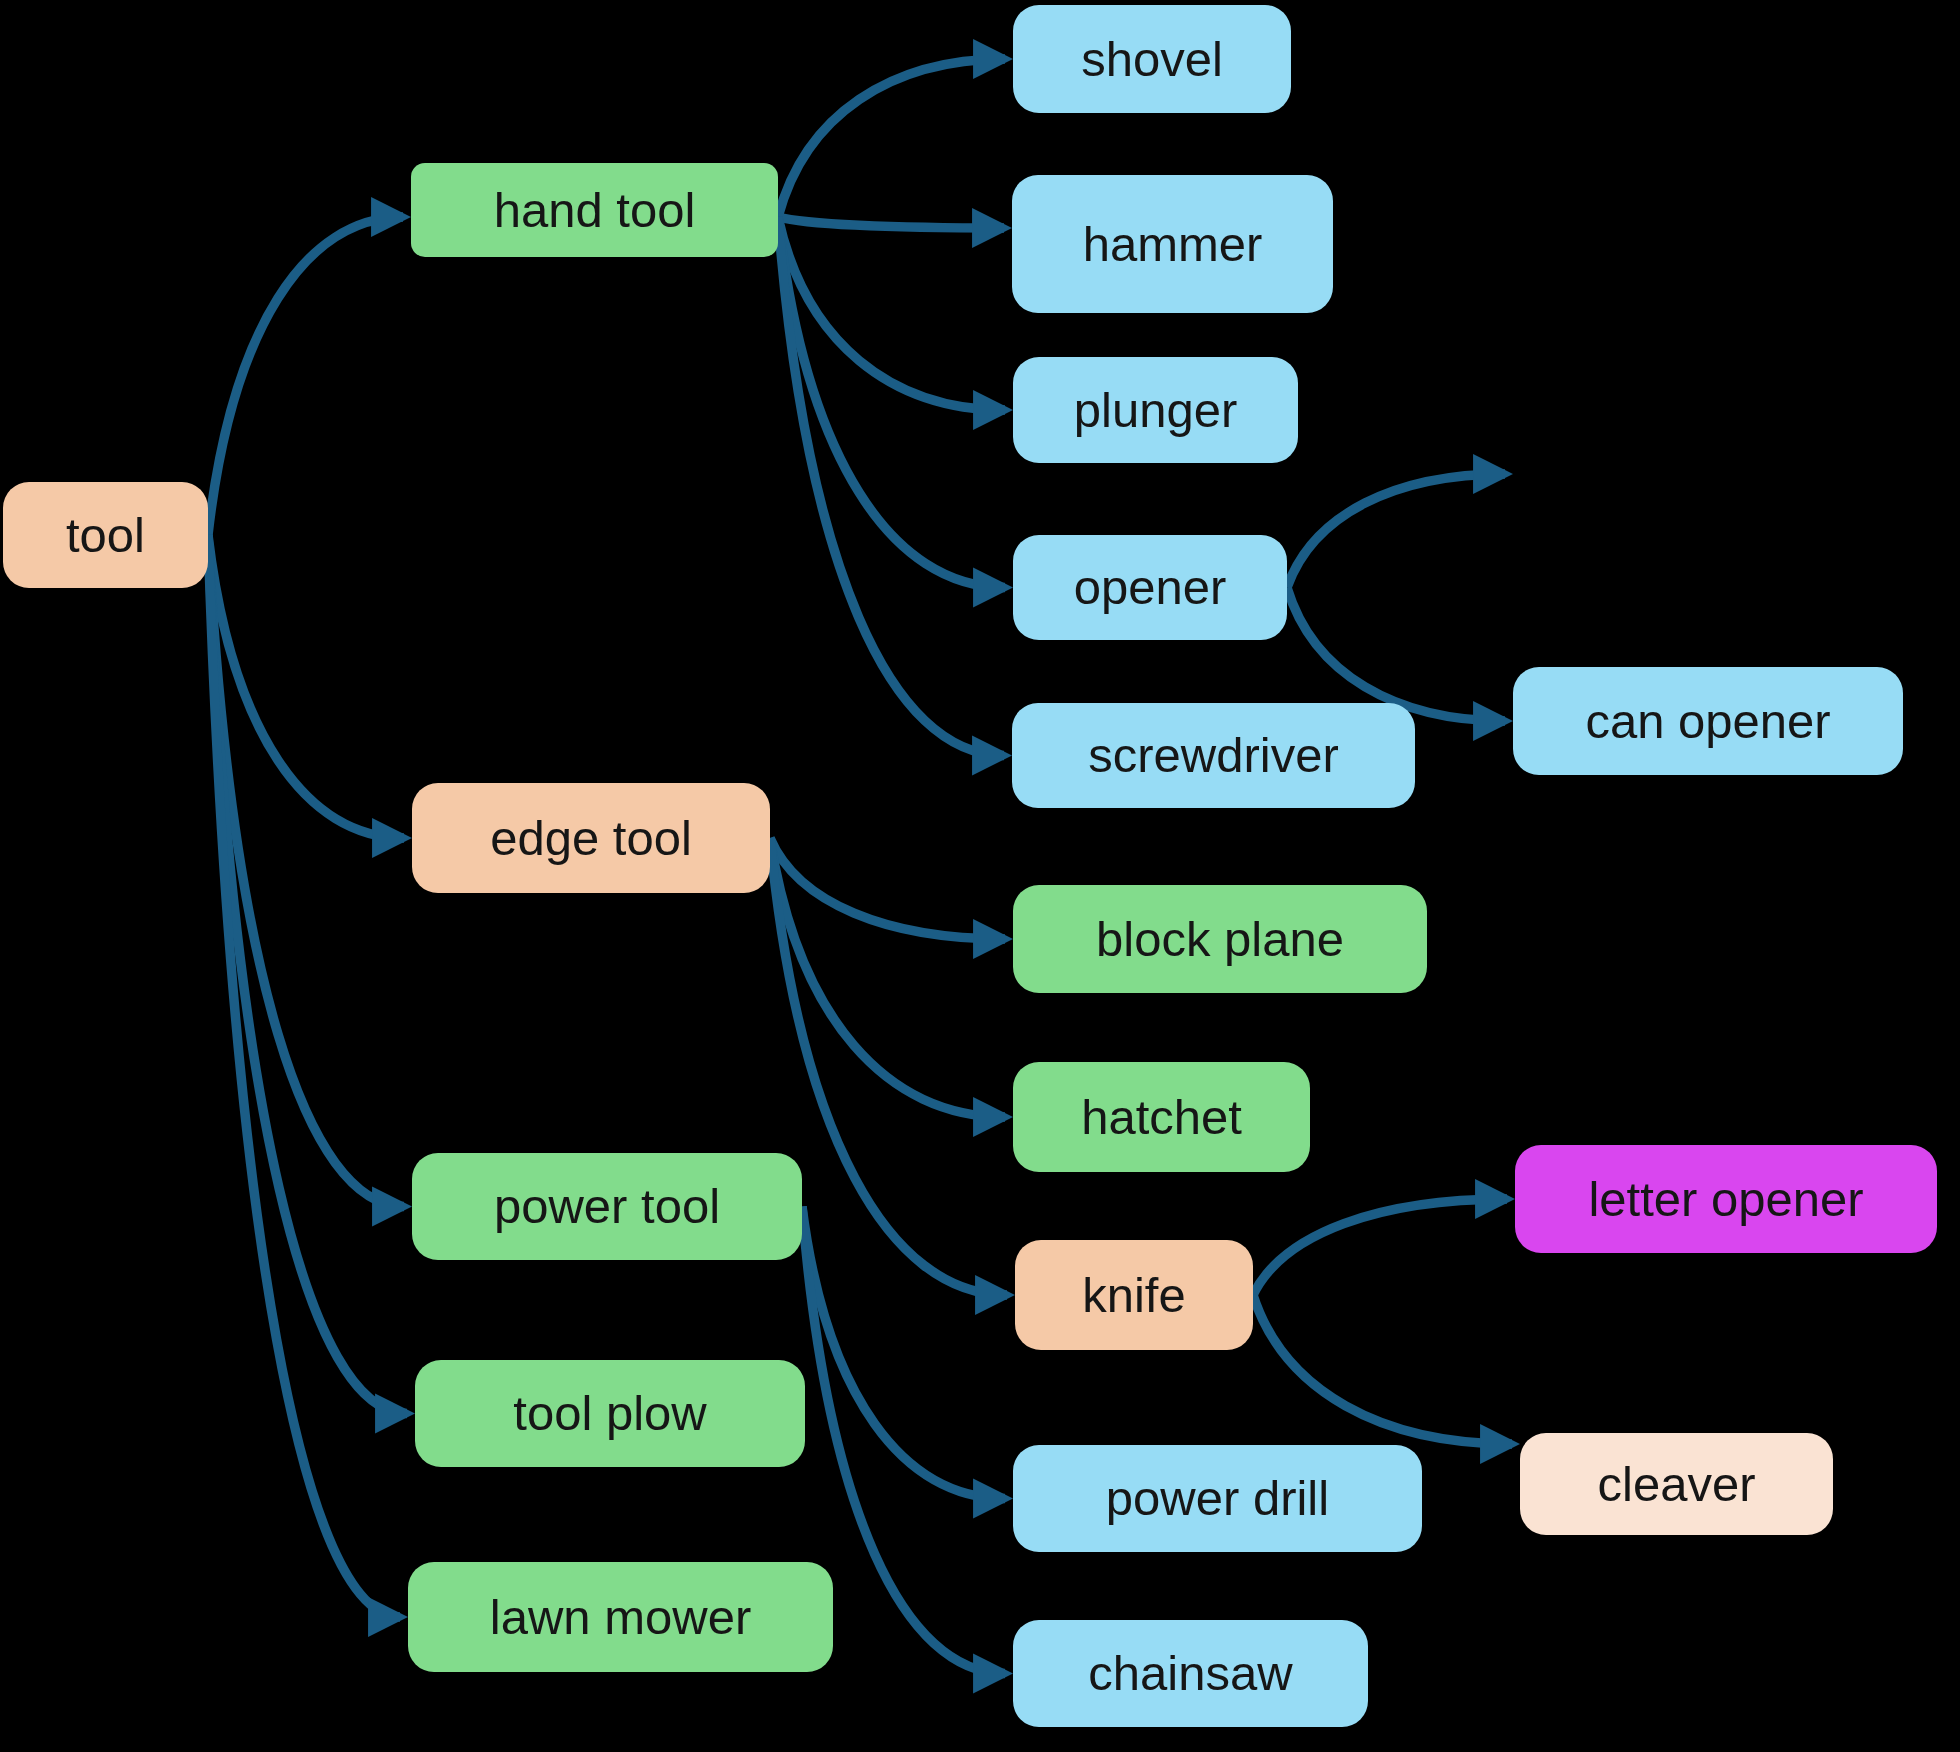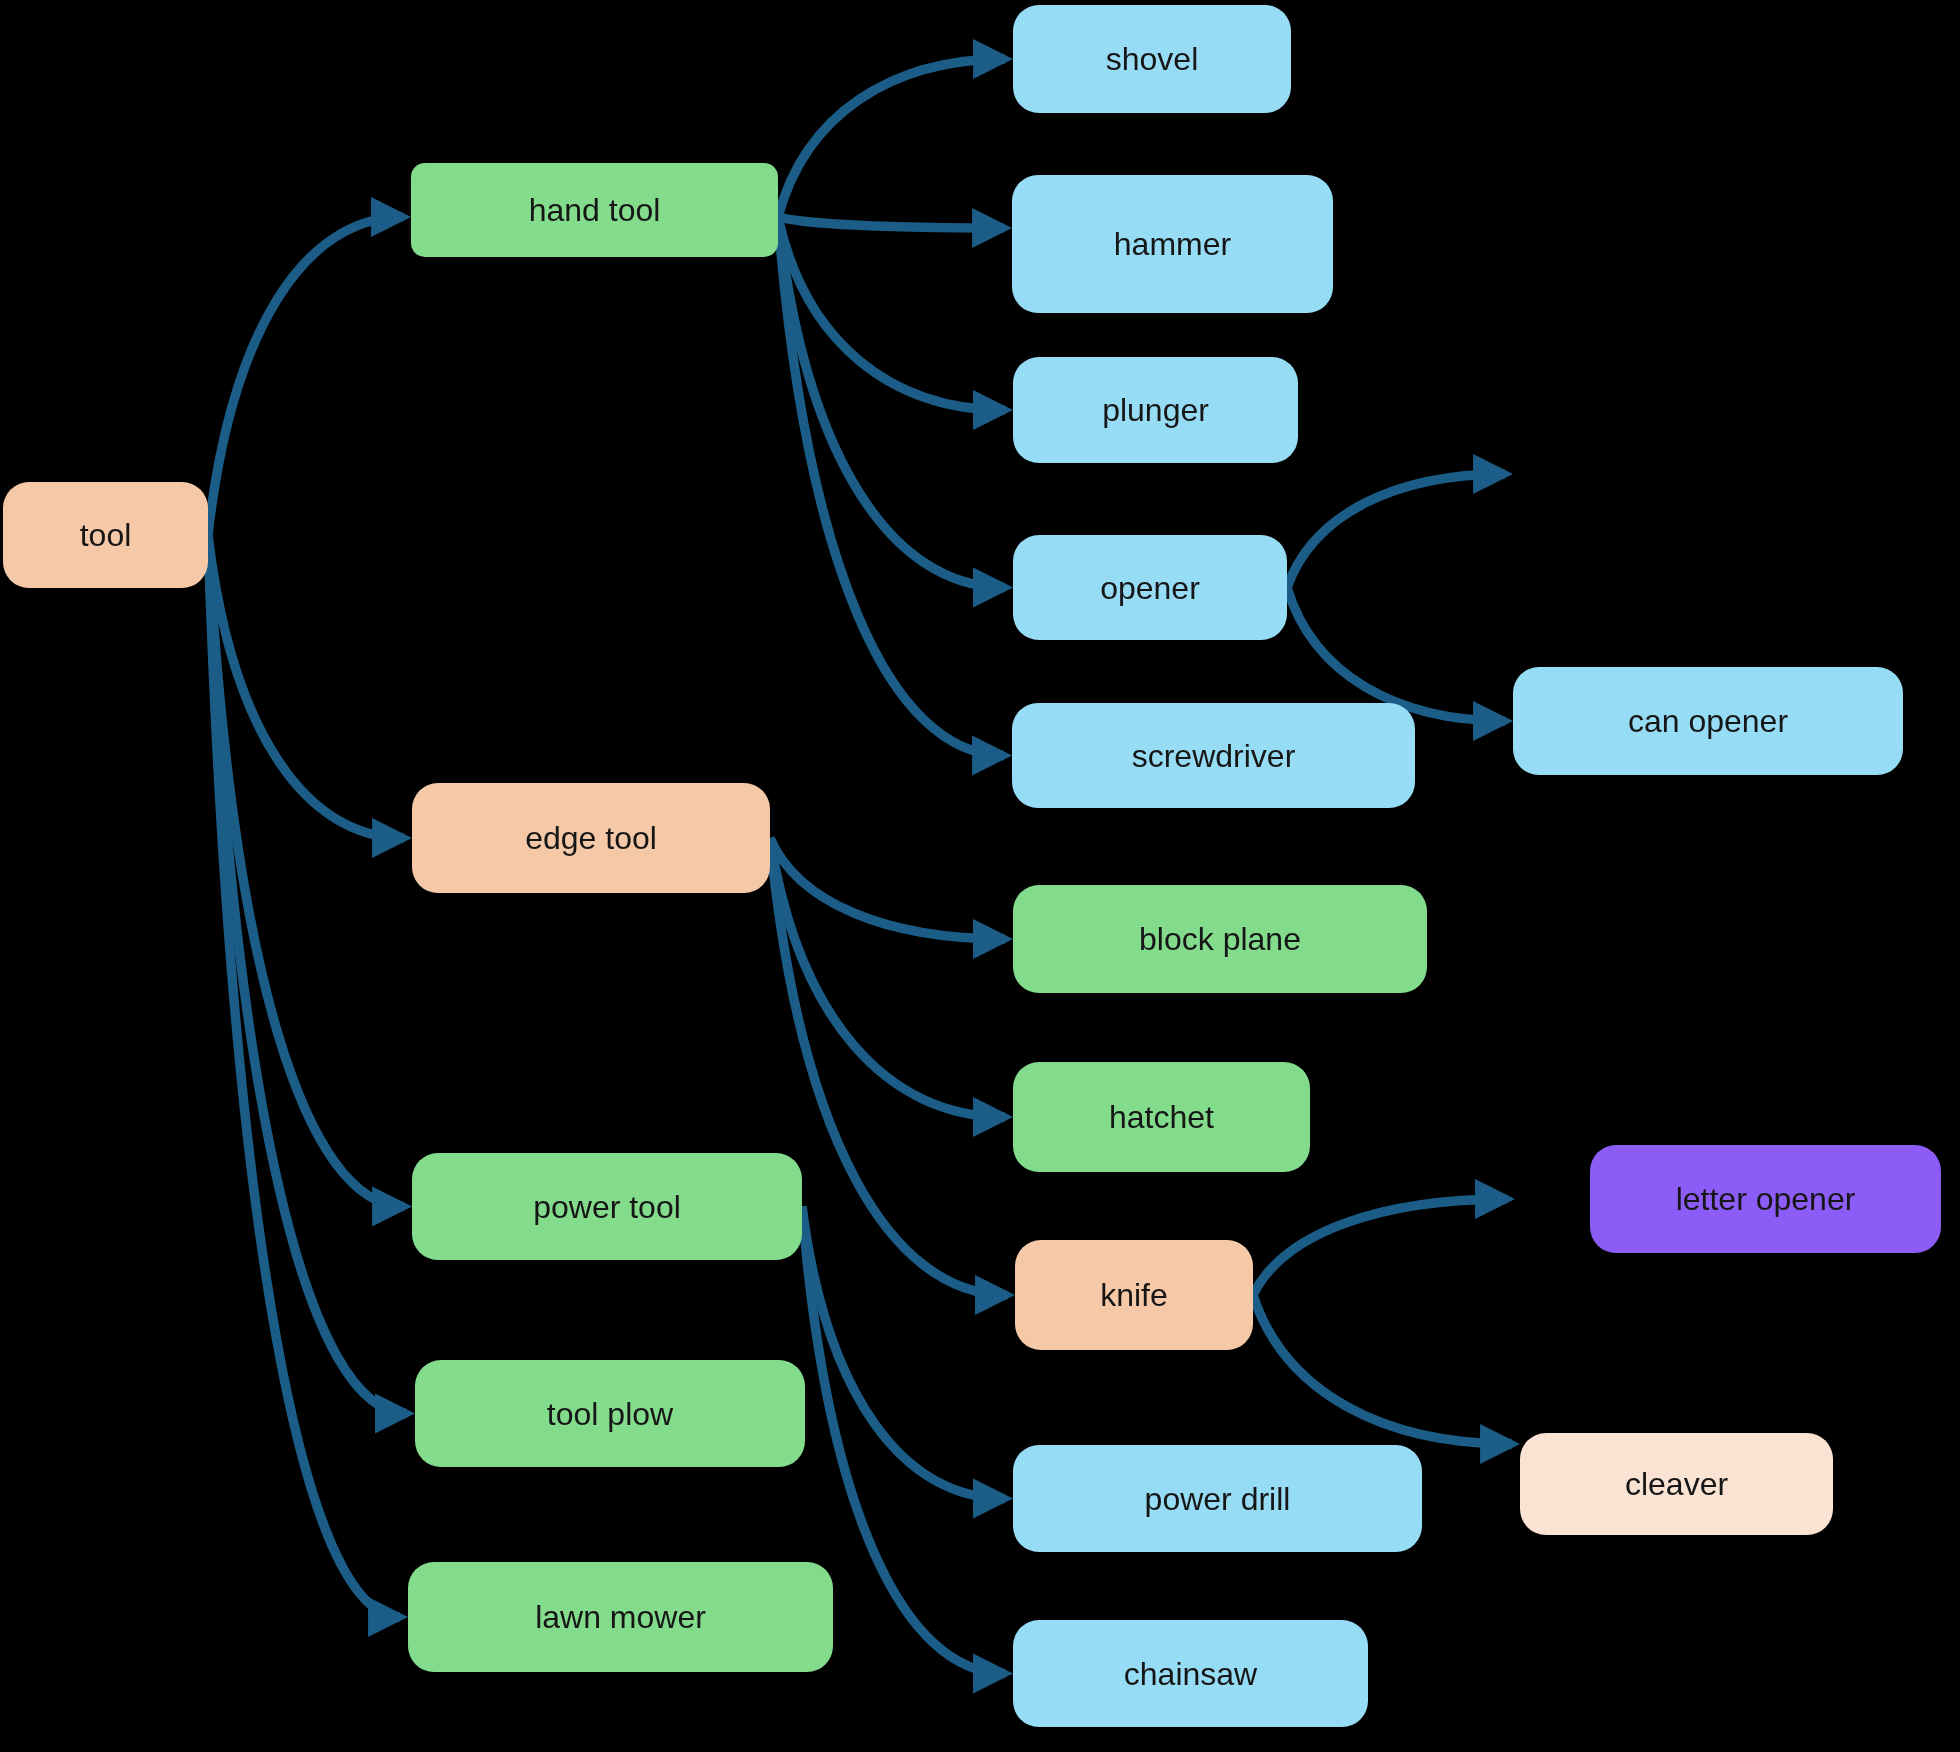--- a/index.html
+++ b/index.html
@@ -23,21 +23,21 @@
   }
   .node {
     position: absolute;
     display: flex;
     align-items: center;
     justify-content: center;
     border-radius: 26px;
     box-sizing: border-box;
   }
   .node span {
-    font-size: 32px;
+    font-size: 49px;
     line-height: 1;
     color: #161616;
     letter-spacing: 0px;
     white-space: nowrap;
   }
 </style>
 </head>
 <body>
 
 <div id="canvas">
@@ -105,21 +105,21 @@
     </div>
     <div class="node" style="left: 1013px; top: 885px; width: 414px; height: 108px; background: rgb(130, 220, 140);">
       <span>block plane</span>
     </div>
     <div class="node" style="left: 1013px; top: 1062px; width: 297px; height: 110px; background: rgb(130, 220, 140);">
       <span>hatchet</span>
     </div>
     <div class="node" style="left: 1015px; top: 1240px; width: 238px; height: 110px; background: rgb(245, 201, 167);">
       <span>knife</span>
     </div>
-    <div class="node" style="left: 1590px; top: 1145px; width: 351px; height: 108px; background: #8b5cf6;">
+    <div class="node" style="left: 1515px; top: 1145px; width: 422px; height: 108px; background: #d946ef;">
       <span>letter opener</span>
     </div>
     <div class="node" style="left: 1520px; top: 1393px; width: 313px; height: 102px; background: rgb(250, 227, 211); margin-top: 40px;">
       <span>cleaver</span>
     </div>
     <div class="node" style="left: 1013px; top: 1445px; width: 409px; height: 107px; background: rgb(151, 220, 245);">
       <span>power drill</span>
     </div>
     <div class="node" style="left: 1013px; top: 1620px; width: 355px; height: 107px; background: rgb(151, 220, 245);">
       <span>chainsaw</span>

